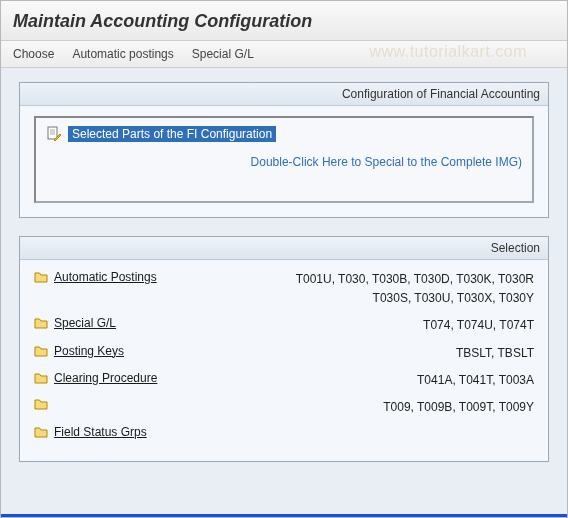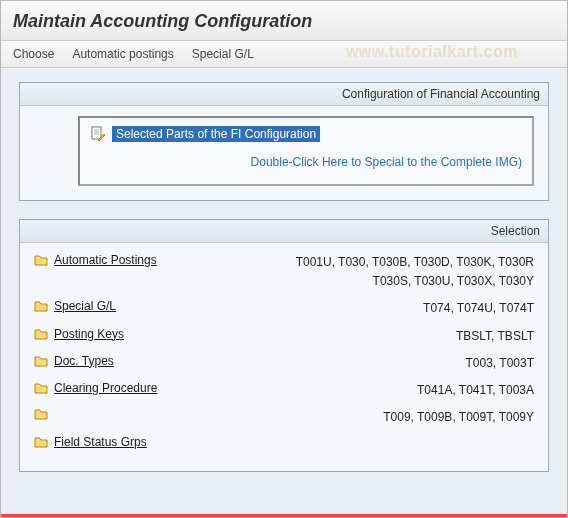--- a/index.html
+++ b/index.html
@@ -6,21 +6,21 @@
   body {
     margin: 0;
     padding: 0;
     font-family: Arial, Helvetica, sans-serif;
     background: #f0f0f0;
     width: 568px;
     height: 518px;
     overflow: hidden;
   }
   .window {
-    background: #ef4444;
+    background: #1d4ed8;
     border: 1px solid #b8b8b8;
     width: 568px;
     height: 518px;
     position: relative;
   }
   .title {
     font-size: 18px;
     font-weight: bold;
     font-style: italic;
     color: #333;
@@ -34,25 +34,25 @@
     background: linear-gradient(#f8f8f8,#ececec);
     display: flex;
     align-items: center;
     gap: 18px;
     font-size: 12px;
     color: #444;
     position: relative;
   }
   .menubar .watermark {
     position: absolute;
-    right: 49px;
+    right: 40px;
     top: 2px;
     font-size: 16px;
     color: #e6dfcf;
-    font-weight: bold;
+    font-weight: normal;
     letter-spacing: 0.5px;
   }
   .content {
     padding: 14px 18px;
     background: #e8eef4;
     height: calc(100% - 70px);
   }
   .panel {
     border: 1px solid #9aa8b8;
     background: linear-gradient(#f8fbfe,#eef3f8);
@@ -68,22 +68,21 @@
   }
   .panel-body {
     padding: 10px 14px 14px 14px;
     background: #f4f7fb;
   }
   .inner-box {
     border: 2px solid #9aa8b8;
     border-top-color:#888;
     border-left-color:#888;
     background: #f6f8fb;
-    padding: 8px 10px 14px 10px;
-    margin-left: 44px;
+    padding: 8px 10px 31px 10px;
   }
   .sel-row {
     display: flex;
     align-items: center;
     gap: 6px;
     margin-bottom: 10px;
   }
   .doc-icon {
     width: 16px; height: 16px;
     display: inline-block;
@@ -207,31 +206,20 @@
             </div>
             <div class="right" style="white-space: pre-line;">TBSLT,   TBSLT</div>
           </div>
           <div class="sel-item">
             <div class="left">
               <span class="folder-icon">
                 <svg viewBox="0 0 14 12">
                   <path d="M1 3 L1 11 L13 11 L13 4 L7 4 L5.5 2 L1 2 Z" fill="#f5d97a" stroke="#b58900"></path>
                 </svg>
               </span>
-              <a>Doc. Types</a>
-            </div>
-            <div class="right" style="white-space: pre-line;">T003,   T003T</div>
-          </div>
-          <div class="sel-item">
-            <div class="left">
-              <span class="folder-icon">
-                <svg viewBox="0 0 14 12">
-                  <path d="M1 3 L1 11 L13 11 L13 4 L7 4 L5.5 2 L1 2 Z" fill="#f5d97a" stroke="#b58900"></path>
-                </svg>
-              </span>
               <a>Clearing Procedure</a>
             </div>
             <div class="right" style="white-space: pre-line;">T041A,  T041T,  T003A</div>
           </div>
           <div class="sel-item">
             <div class="left">
               <span class="folder-icon">
                 <svg viewBox="0 0 14 12">
                   <path d="M1 3 L1 11 L13 11 L13 4 L7 4 L5.5 2 L1 2 Z" fill="#f5d97a" stroke="#b58900"></path>
                 </svg>

